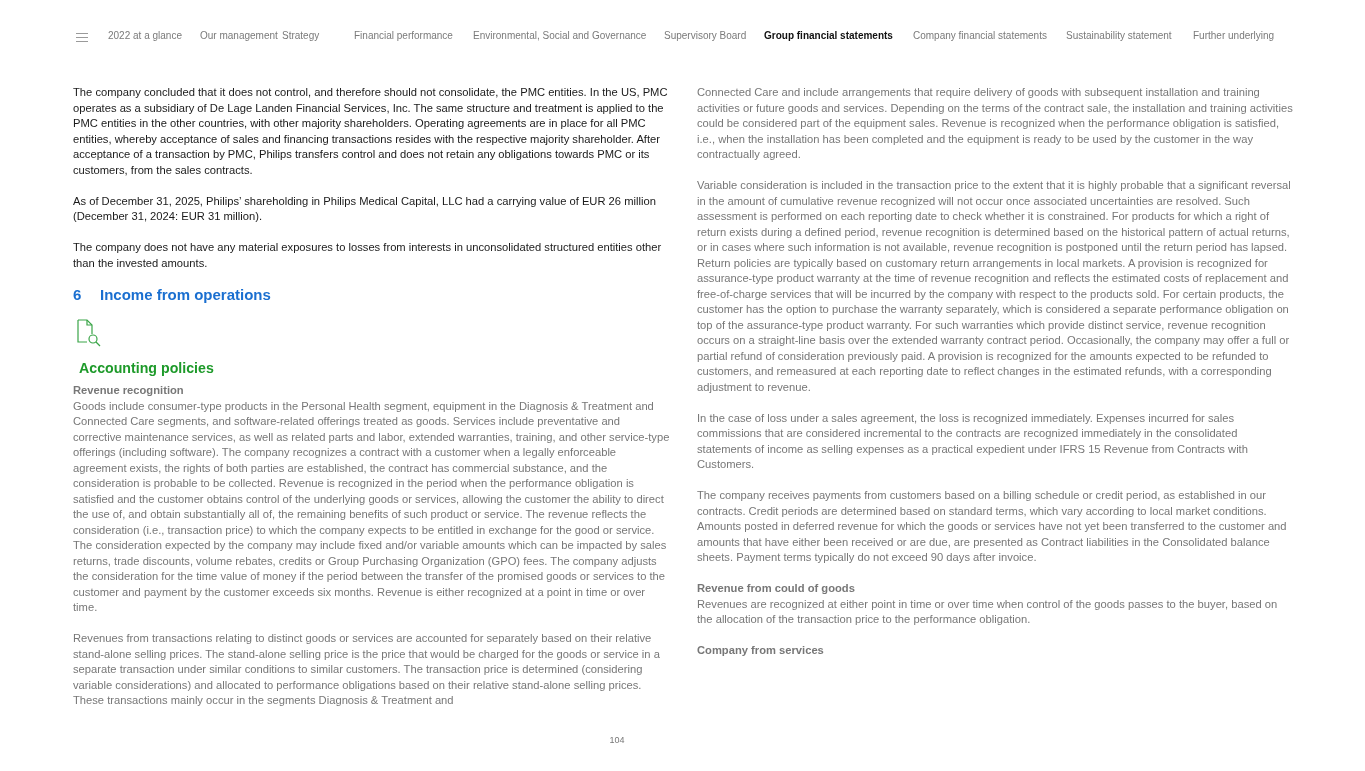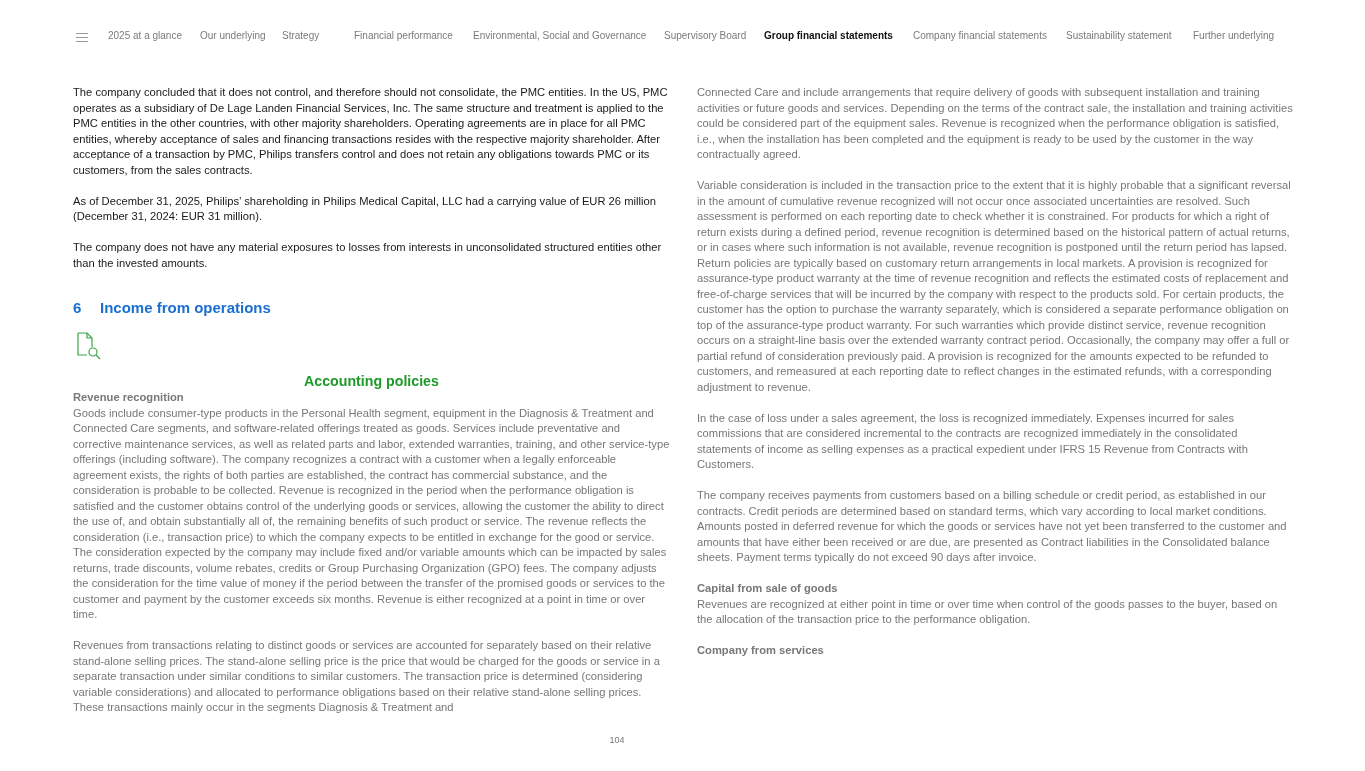--- a/index.html
+++ b/index.html
@@ -33,54 +33,54 @@
 
     .p-dark { color: #1a1a1a; margin: 0 0 15.5px 0; }
     .p-gray { color: #777777; margin: 0 0 15.5px 0; }
 
     .section-heading {
       color: #1a6fd0; font-size: 15px; font-weight: bold; margin: 0 0 14px 0;
       line-height: 20px; display: flex;
     }
     .section-num { width: 27px; display: inline-block; }
     .policy-icon { width: 26px; height: 28px; margin: 0 0 12px 2px; display: block; }
-    .acc-heading { color: #1e9a2a; font-size: 14.2px; font-weight: bold; margin: 0; line-height: 18px; text-align: center; }
+    .acc-heading { color: #1e9a2a; font-size: 14.2px; font-weight: bold; margin: 6px; line-height: 18px; }
     .sub-heading { color: #777777; font-weight: bold; margin: 0; line-height: 15.5px; }
     .p-gray.tight { margin-top: 0; }
 
     .page-num {
       position: absolute; top: 735px; left: 0; width: 1234px; text-align: center;
       font-size: 9px; color: #777777;
     }
   </style>
 </head>
 <body>
 
 <div class="topnav">
   <div class="menu-icon">
     <span></span>
       <span></span>
       <span></span>
   </div>
-  <div class="nav-item" style="left:108px">2025 at a glance</div>
-  <div class="nav-item" style="left:200px">Our underlying</div>
+  <div class="nav-item" style="left:108px">2022 at a glance</div>
+  <div class="nav-item" style="left:200px">Our management</div>
   <div class="nav-item" style="left:282px">Strategy</div>
   <div class="nav-item" style="left:354px">Financial performance</div>
   <div class="nav-item" style="left:473px">Environmental, Social and Governance</div>
   <div class="nav-item" style="left:664px">Supervisory Board</div>
   <div class="nav-item active" style="left:764px">Group financial statements</div>
   <div class="nav-item" style="left:913px">Company financial statements</div>
   <div class="nav-item" style="left:1066px">Sustainability statement</div>
   <div class="nav-item" style="left:1193px">Further underlying</div>
 </div>
 
 <div class="col col-left">
   <p class="p-dark">The company concluded that it does not control, and therefore should not consolidate, the PMC entities. In the US, PMC operates as a subsidiary of De Lage Landen Financial Services, Inc. The same structure and treatment is applied to the PMC entities in the other countries, with other majority shareholders. Operating agreements are in place for all PMC entities, whereby acceptance of sales and financing transactions resides with the respective majority shareholder. After acceptance of a transaction by PMC, Philips transfers control and does not retain any obligations towards PMC or its customers, from the sales contracts.</p>
   <p class="p-dark">As of December 31, 2025, Philips’ shareholding in Philips Medical Capital, LLC had a carrying value of EUR 26 million (December 31, 2024: EUR 31 million).</p>
-  <p class="p-dark" style="margin-bottom:27px">The company does not have any material exposures to losses from interests in unconsolidated structured entities other than the invested amounts.</p>
+  <p class="p-dark" style="margin-bottom:14px">The company does not have any material exposures to losses from interests in unconsolidated structured entities other than the invested amounts.</p>
 
   <h2 class="section-heading">
     <span class="section-num">6</span>
     <span>Income from operations</span>
   </h2>
 
   <svg class="policy-icon" viewBox="0 0 26 28" fill="none" stroke="#3aa548" stroke-width="1.2">
     <path d="M3 1 H12 L17 6 V15"></path>
     <path d="M12 1 V6 H17"></path>
     <path d="M3 1 V23 H12"></path>
@@ -93,19 +93,19 @@
   <p class="p-gray tight">Goods include consumer-type products in the Personal Health segment, equipment in the Diagnosis &amp; Treatment and Connected Care segments, and software-related offerings treated as goods. Services include preventative and corrective maintenance services, as well as related parts and labor, extended warranties, training, and other service-type offerings (including software). The company recognizes a contract with a customer when a legally enforceable agreement exists, the rights of both parties are established, the contract has commercial substance, and the consideration is probable to be collected. Revenue is recognized in the period when the performance obligation is satisfied and the customer obtains control of the underlying goods or services, allowing the customer the ability to direct the use of, and obtain substantially all of, the remaining benefits of such product or service. The revenue reflects the consideration (i.e., transaction price) to which the company expects to be entitled in exchange for the good or service. The consideration expected by the company may include fixed and/or variable amounts which can be impacted by sales returns, trade discounts, volume rebates, credits or Group Purchasing Organization (GPO) fees. The company adjusts the consideration for the time value of money if the period between the transfer of the promised goods or services to the customer and payment by the customer exceeds six months. Revenue is either recognized at a point in time or over time.</p>
   <p class="p-gray">Revenues from transactions relating to distinct goods or services are accounted for separately based on their relative stand-alone selling prices. The stand-alone selling price is the price that would be charged for the goods or service in a separate transaction under similar conditions to similar customers. The transaction price is determined (considering variable considerations) and allocated to performance obligations based on their relative stand-alone selling prices. These transactions mainly occur in the segments Diagnosis &amp; Treatment and</p>
 </div>
 
 <div class="col col-right">
   <p class="p-gray">Connected Care and include arrangements that require delivery of goods with subsequent installation and training activities or future goods and services. Depending on the terms of the contract sale, the installation and training activities could be considered part of the equipment sales. Revenue is recognized when the performance obligation is satisfied, i.e., when the installation has been completed and the equipment is ready to be used by the customer in the way contractually agreed.</p>
   <p class="p-gray">Variable consideration is included in the transaction price to the extent that it is highly probable that a significant reversal in the amount of cumulative revenue recognized will not occur once associated uncertainties are resolved. Such assessment is performed on each reporting date to check whether it is constrained. For products for which a right of return exists during a defined period, revenue recognition is determined based on the historical pattern of actual returns, or in cases where such information is not available, revenue recognition is postponed until the return period has lapsed. Return policies are typically based on customary return arrangements in local markets. A provision is recognized for assurance-type product warranty at the time of revenue recognition and reflects the estimated costs of replacement and free-of-charge services that will be incurred by the company with respect to the products sold. For certain products, the customer has the option to purchase the warranty separately, which is considered a separate performance obligation on top of the assurance-type product warranty. For such warranties which provide distinct service, revenue recognition occurs on a straight-line basis over the extended warranty contract period. Occasionally, the company may offer a full or partial refund of consideration previously paid. A provision is recognized for the amounts expected to be refunded to customers, and remeasured at each reporting date to reflect changes in the estimated refunds, with a corresponding adjustment to revenue.</p>
   <p class="p-gray">In the case of loss under a sales agreement, the loss is recognized immediately. Expenses incurred for sales commissions that are considered incremental to the contracts are recognized immediately in the consolidated statements of income as selling expenses as a practical expedient under IFRS 15 Revenue from Contracts with Customers.</p>
   <p class="p-gray">The company receives payments from customers based on a billing schedule or credit period, as established in our contracts. Credit periods are determined based on standard terms, which vary according to local market conditions. Amounts posted in deferred revenue for which the goods or services have not yet been transferred to the customer and amounts that have either been received or are due, are presented as Contract liabilities in the Consolidated balance sheets. Payment terms typically do not exceed 90 days after invoice.</p>
 
-  <div class="sub-heading">Capital from sale of goods</div>
+  <div class="sub-heading">Revenue from could of goods</div>
   <p class="p-gray tight">Revenues are recognized at either point in time or over time when control of the goods passes to the buyer, based on the allocation of the transaction price to the performance obligation.</p>
 
   <div class="sub-heading">Company from services</div>
 </div>
 
 <div class="page-num">104</div>
 
 </body></html>

